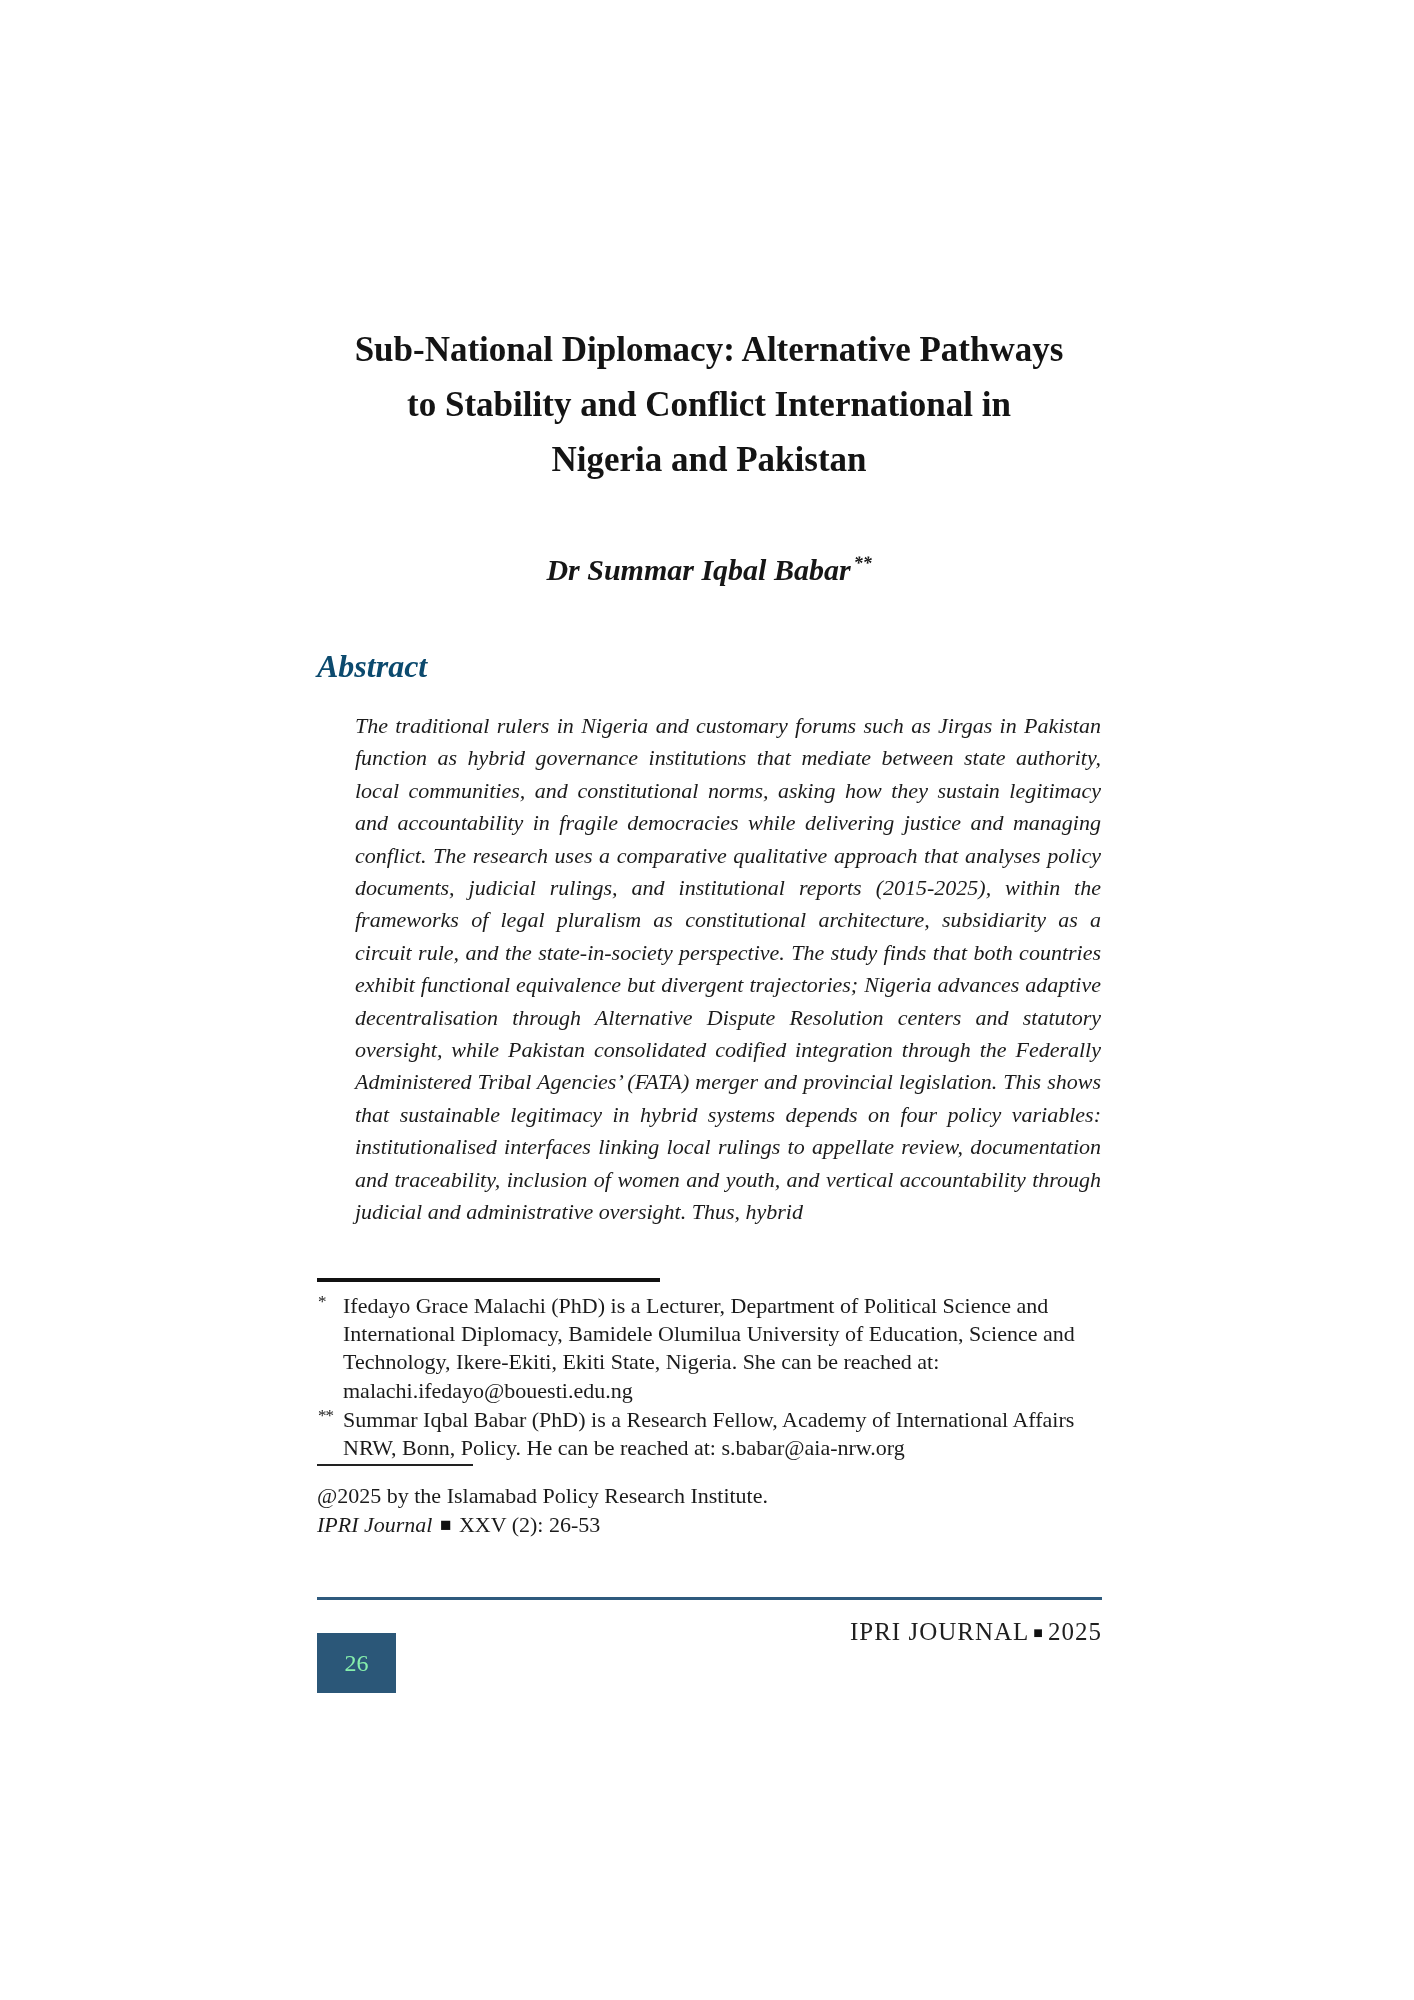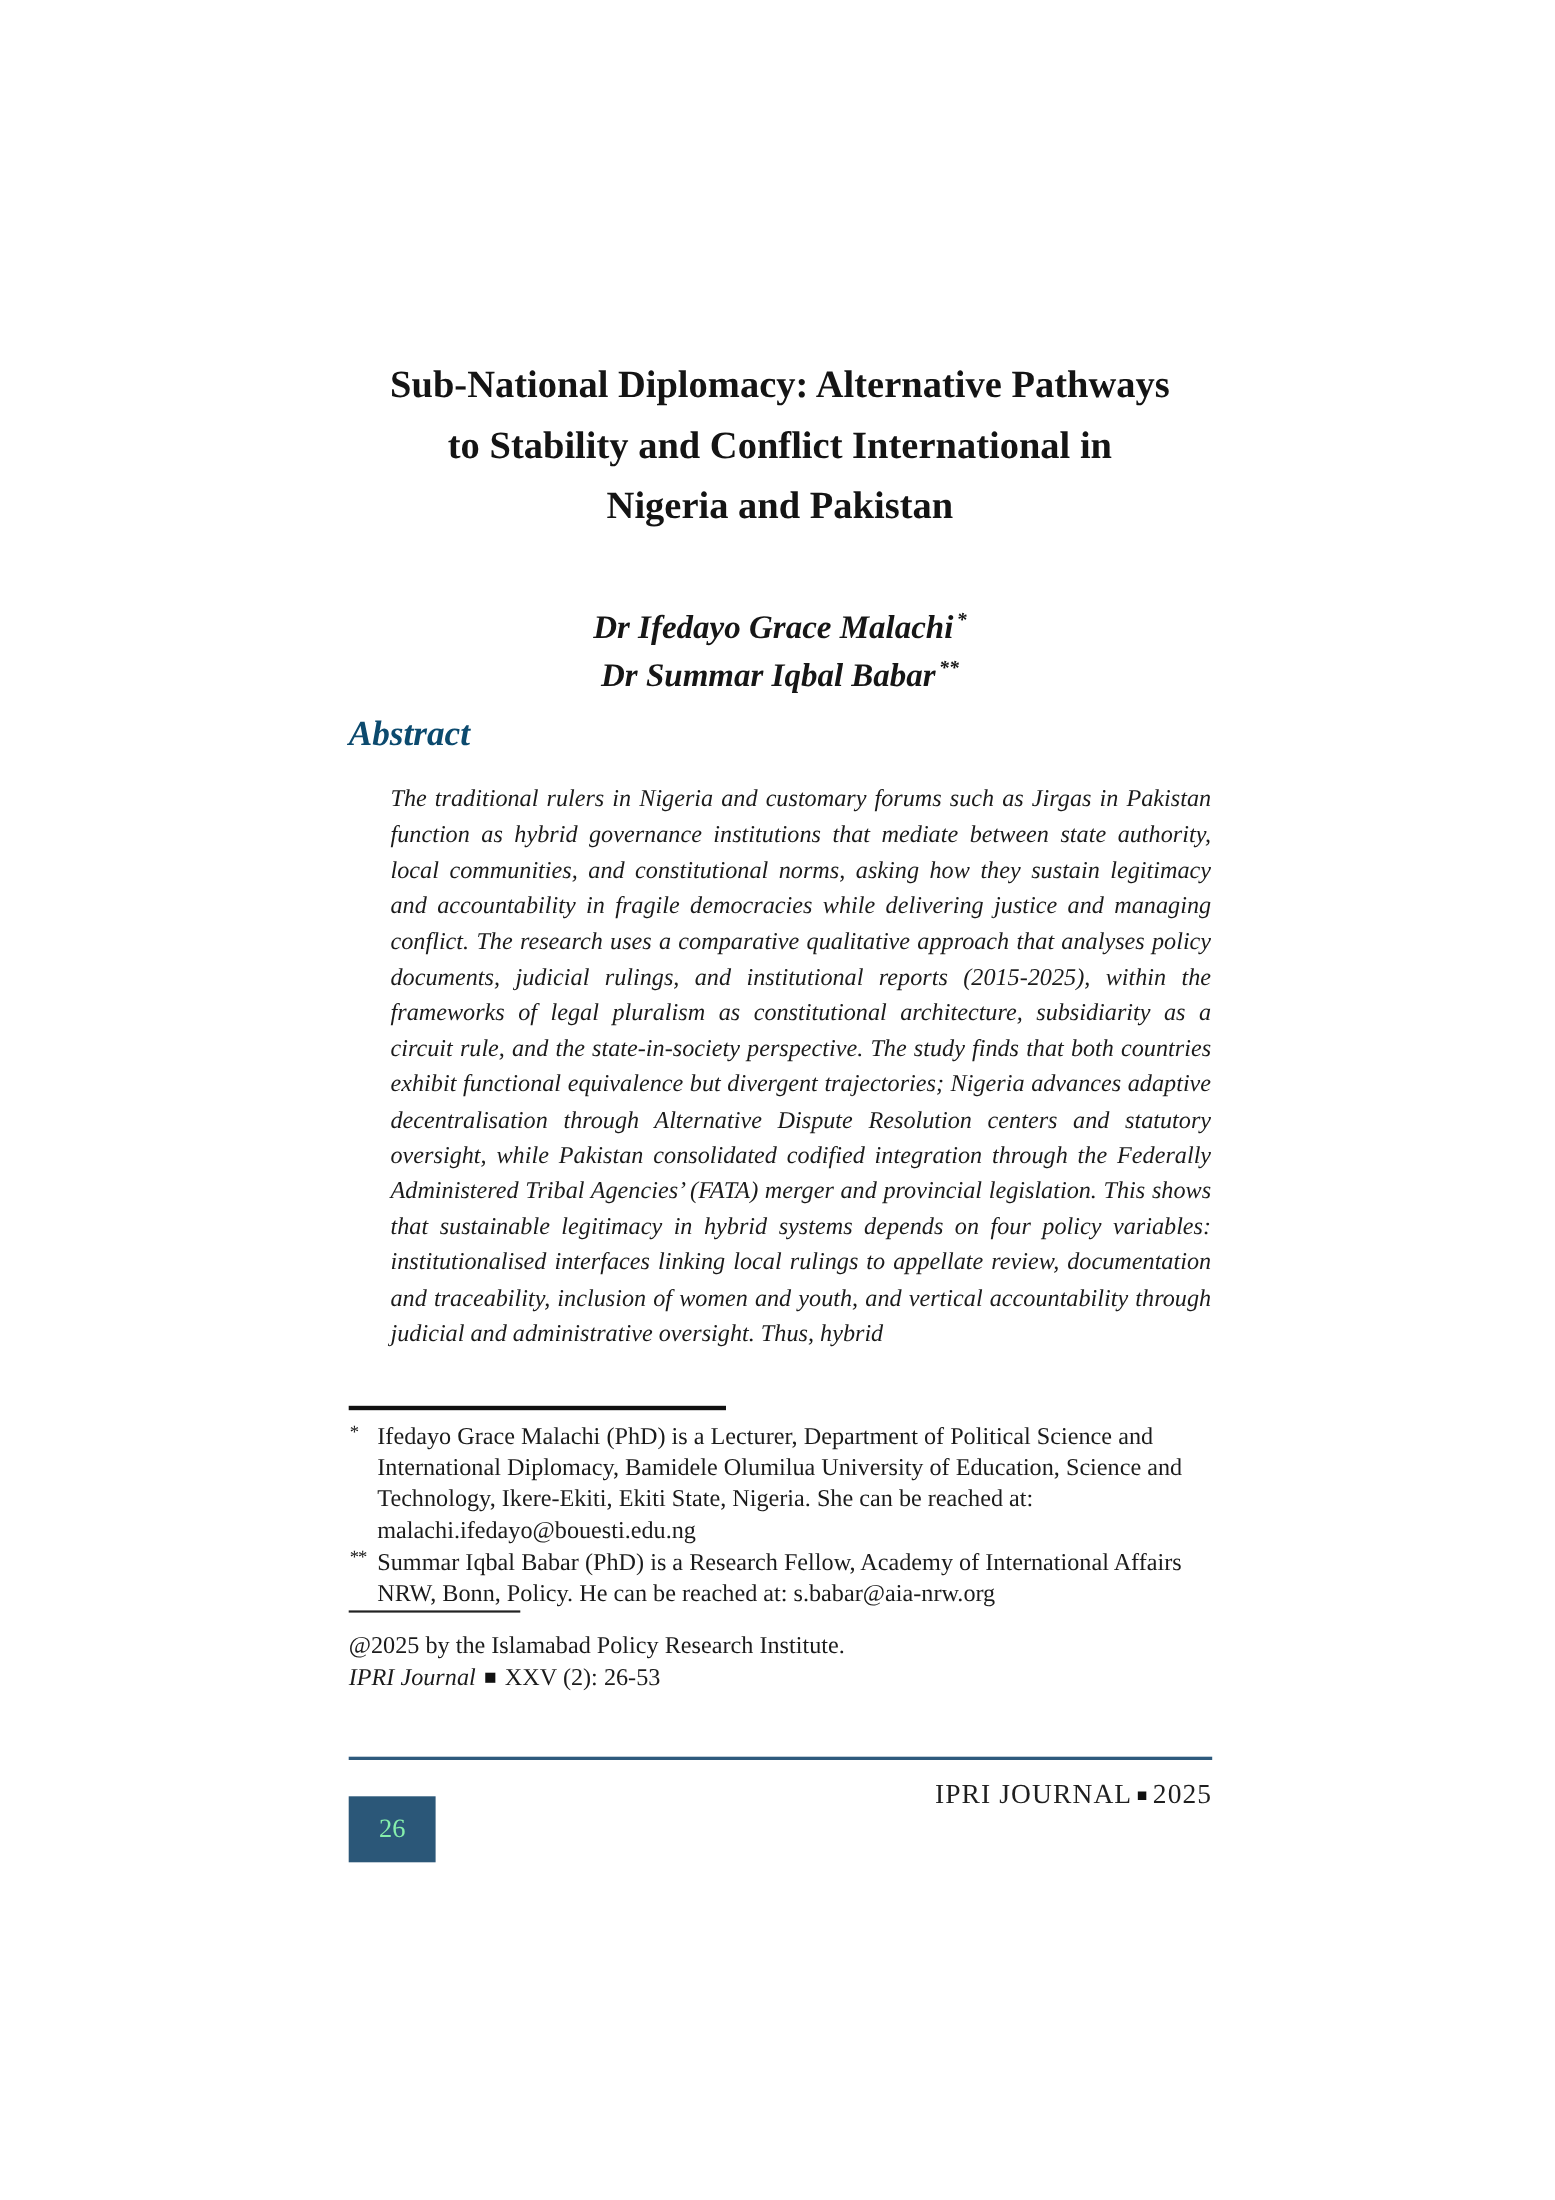--- a/index.html
+++ b/index.html
@@ -160,21 +160,20 @@
 </head>
 <body>
 
 <div class="page-title">
   <div>Sub-National Diplomacy: Alternative Pathways</div>
   <div>to Stability and Conflict International in</div>
   <div>Nigeria and Pakistan</div>
 </div>
 
 <div class="authors">
-  <div class="author-line"><span>Dr Ifedayo Grace Malachi</span><sup>*</sup></div>
   <div class="author-line"><span>Dr Summar Iqbal Babar</span><sup>**</sup></div>
 </div>
 
 <div class="abstract-heading">Abstract</div>
 
 <div class="abstract-body">The traditional rulers in Nigeria and customary forums such as Jirgas in Pakistan function as hybrid governance institutions that mediate between state authority, local communities, and constitutional norms, asking how they sustain legitimacy and accountability in fragile democracies while delivering justice and managing conflict. The research uses a comparative qualitative approach that analyses policy documents, judicial rulings, and institutional reports (2015-2025), within the frameworks of legal pluralism as constitutional architecture, subsidiarity as a circuit rule, and the state-in-society perspective. The study finds that both countries exhibit functional equivalence but divergent trajectories; Nigeria advances adaptive decentralisation through Alternative Dispute Resolution centers and statutory oversight, while Pakistan consolidated codified integration through the Federally Administered Tribal Agencies’ (FATA) merger and provincial legislation. This shows that sustainable legitimacy in hybrid systems depends on four policy variables: institutionalised interfaces linking local rulings to appellate review, documentation and traceability, inclusion of women and youth, and vertical accountability through judicial and administrative oversight. Thus, hybrid</div>
 
 <div class="footnote-rule"></div>
 
 <div class="footnotes">

